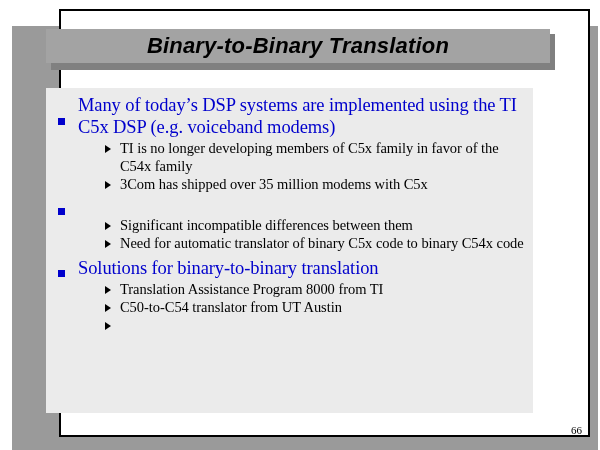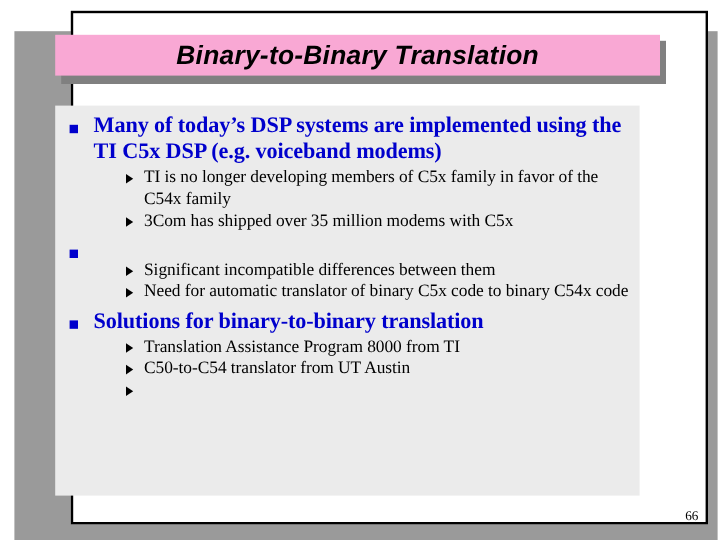--- a/index.html
+++ b/index.html
@@ -42,21 +42,21 @@
     position: absolute;
     left: 51px; top: 34px;
     width: 504px; height: 36px;
     background: #808080;
   }
   .title-banner {
     position: absolute;
     left: 46px; top: 29px;
     width: 504px;
     height: 34px;
-    background: #f9a8d4;
+    background: #a3a3a3;
     display: flex;
     align-items: center;
     justify-content: center;
   }
   .title-text {
     font-family: "Liberation Sans", sans-serif;
     font-style: italic;
     font-weight: bold;
     font-size: 22px;
     color: #000000;
@@ -71,24 +71,23 @@
     width: 487px;
     height: 325px;
     background: #ebebeb;
     padding: 6px 0 0 0;
     box-sizing: border-box;
   }
 
   .bullet-l1 {
     position: relative;
     display: flex;
-    align-items: flex-start;
+    align-items: center;
     margin: 0 0 1px 0;
     padding: 0 0 0 8px;
-    font-weight: bold;
   }
   .marker-sq {
     flex: 0 0 auto;
     width: 7px; height: 7px;
     background: #0000cc;
     margin: 10px 13px 0 4px;
   }
   .text-l1 {
     font-family: "Liberation Serif", serif;
     font-size: 18.5px;

